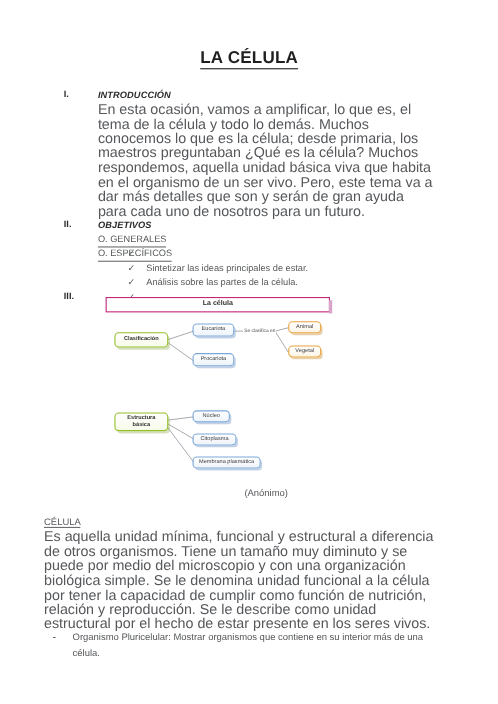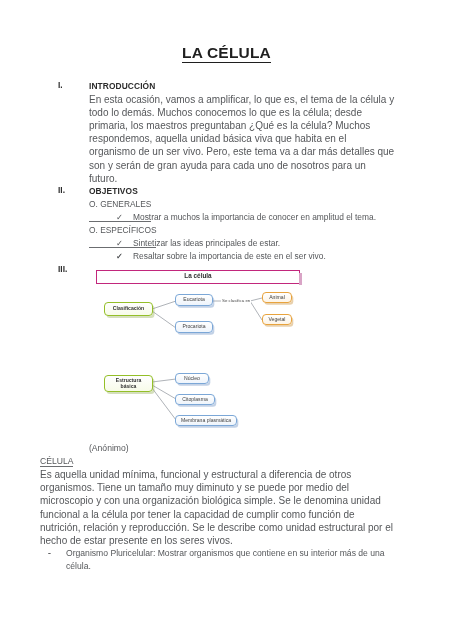--- a/index.html
+++ b/index.html
@@ -63,38 +63,39 @@
     font-size: 8.4px;
     font-weight: 700;
     color: #2b2b2b;
   }
   .sec-heading {
     font-size: 8.4px;
     font-weight: 700;
     color: #2b2b2b;
     line-height: 12.6px;
     letter-spacing: 0.1px;
+    font-style: italic;
   }
   .para {
-    font-size: 10px;
+    font-size: 13px;
     line-height: 13.2px;
     color: #55575a;
     text-align: left;
     margin: 0;
   }
 
   .sub-heading {
     font-size: 8.4px;
     color: #55575a;
     line-height: 13.2px;
     margin: 0;
   }
   .sub-heading span {
     border-bottom: 0.9px solid #6b6d70;
-    padding-bottom: 12px;
+    padding-bottom: 2px;
   }
 
   .check-list {
     list-style: none;
     margin: 0;
     padding: 0 0 0 27px;
   }
   .check-item {
     position: relative;
     font-size: 8.4px;
@@ -244,38 +245,37 @@
     <div class="section" style="margin-top:0px;">
       <div class="roman">II.</div>
       <div class="sec-heading">OBJETIVOS</div>
 
       <div class="sub-heading">
         <span>O. GENERALES</span>
       </div>
       <ul class="check-list">
         <li class="check-item">
           <span class="check-mark">✓</span>
-          <span>Mostrar a muchos la importancia de conocer en amplitud el tema.</span>
         </li>
       </ul>
 
       <div class="sub-heading">
         <span>O. ESPECÍFICOS</span>
       </div>
       <ul class="check-list">
         <li class="check-item">
           <span class="check-mark">✓</span>
           <span>Sintetizar las ideas principales de estar.</span>
         </li>
         <li class="check-item">
           <span class="check-mark">✓</span>
+          <span>Análisis sobre las partes de la célula.</span>
         </li>
         <li class="check-item">
           <span class="check-mark">✓</span>
-          <span>Resaltar sobre la importancia de este en el ser vivo.</span>
         </li>
       </ul>
     </div>
 
     <div class="section">
       <div class="roman">III.</div>
     </div>
 
     <div class="diagram-wrap" style="height:78px; margin-top:4px;">
       <div class="diagram" style="width:453px; height:78px;">
@@ -339,25 +339,25 @@
           <span>Citoplasma</span>
         </div>
 
         <div class="node node-blue" style="left:175px; top:45px; width:62px; height:11px;">
           <span>Membrana plasmática</span>
         </div>
 
       </div>
     </div>
 
-    <div class="section" style="margin-top:4px;">
+    <div class="section" style="margin-top:4px;text-align:center;">
       <div class="plain-line">(Anónimo)</div>
     </div>
 
-    <div class="section" style="margin-top:0;padding-left:40px;">
+    <div class="section" style="margin-top:13px;padding-left:40px;">
       <div class="plain-line">
         <span class="underlined-word">CÉLULA</span>
       </div>
       <p class="para">Es aquella unidad mínima, funcional y estructural a diferencia de otros organismos. Tiene un tamaño muy diminuto y se puede por medio del microscopio y con una organización biológica simple. Se le denomina unidad funcional a la célula por tener la capacidad de cumplir como función de nutrición, relación y reproducción. Se le describe como unidad estructural por el hecho de estar presente en los seres vivos.</p>
       <ul class="dash-list">
         <li class="dash-item">
           <span class="dash-mark">-</span>
         </li>
         <li class="dash-item">
           <span class="dash-mark">-</span>

